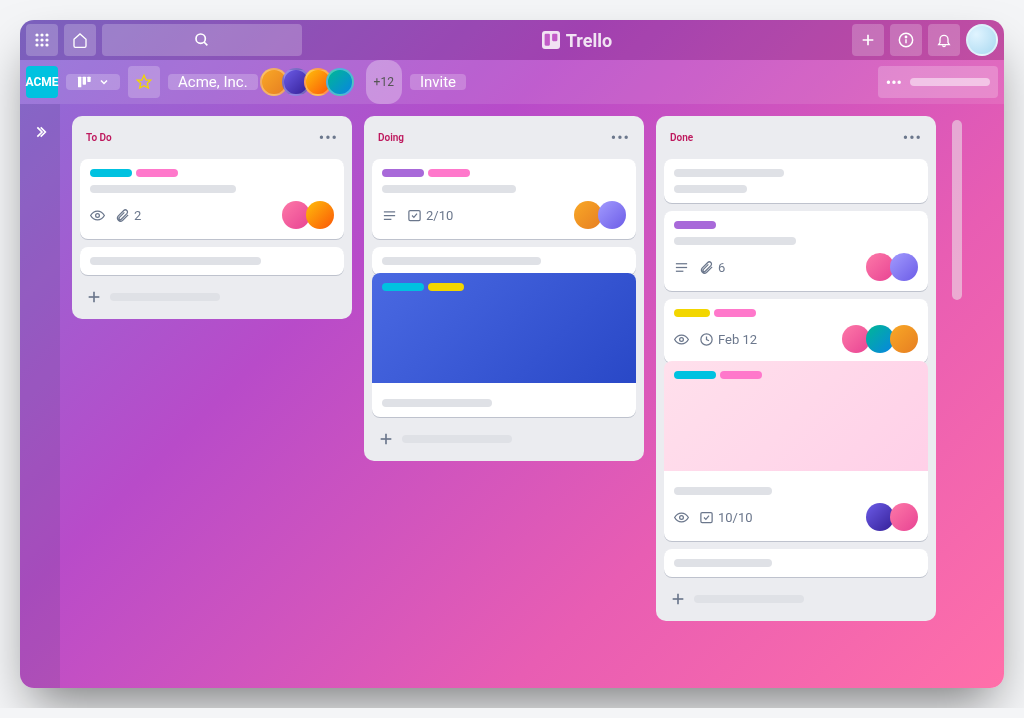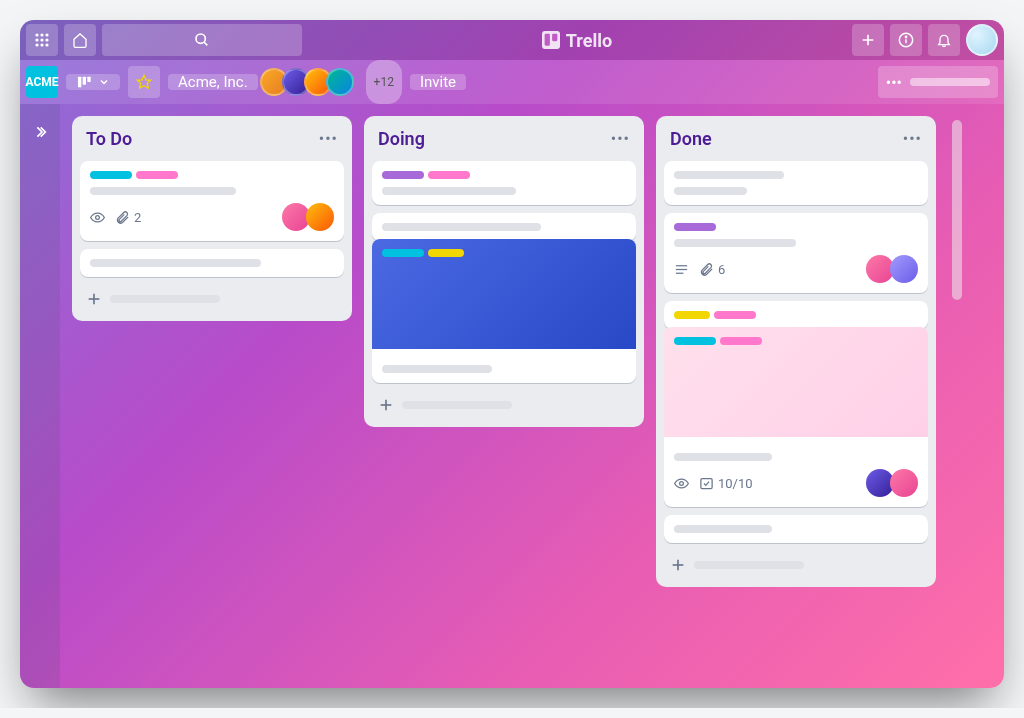--- a/index.html
+++ b/index.html
@@ -166,21 +166,21 @@
   padding: 8px;
   display:flex;
   flex-direction:column;
   gap:8px;
 }
 .list-header{
   display:flex; align-items:center; justify-content:space-between;
   padding: 4px 6px;
 }
 .list-title{
-  font-weight:600; color:#4c1d95; font-size:18px;
+  font-weight:600; color:#be185d; font-size:10px;
 }
 .list-menu{
   color:#6b778c; cursor:pointer; font-size:16px; letter-spacing:1px;
 }
 .card {
   background:#fff;
   border-radius:8px;
   box-shadow:0 1px 0 rgba(9,30,66,0.2);
   padding:10px;
   cursor:pointer;
@@ -378,20 +378,42 @@
           <div class="list-title">Doing</div>
           <div class="list-menu">•••</div>
         </div>
 
         <div class="card">
           <div class="labels">
             <div class="label lbl-purple"></div>
             <div class="label lbl-pink"></div>
           </div>
           <div class="ph-line" style="width:55%"></div>
+          <div class="card-bottom">
+            <div class="badges">
+              <span class="badge">
+                <svg width="15" height="15" viewBox="0 0 24 24" stroke="currentColor" stroke-width="2">
+                    <line x1="3" y1="6" x2="21" y2="6"></line>
+                    <line x1="3" y1="12" x2="21" y2="12"></line>
+                    <line x1="3" y1="18" x2="15" y2="18"></line>
+                  </svg>
+              </span>
+              <span class="badge">
+                <svg width="15" height="15" viewBox="0 0 24 24" fill="none" stroke="currentColor" stroke-width="2">
+                    <rect x="3" y="4" width="18" height="16" rx="2"></rect>
+                    <polyline points="8 12 11 15 16 9"></polyline>
+                  </svg>
+                <span>2/10</span>
+              </span>
+            </div>
+            <div class="members">
+              <div class="mem m1"></div>
+              <div class="mem m6"></div>
+            </div>
+          </div>
         </div>
 
         <div class="card">
           <div class="ph-line" style="width:65%"></div>
         </div>
 
         <div class="card" style="padding-top:0">
           <div class="cover cover-blue">
             <div class="labels">
               <div class="label lbl-cyan"></div>
@@ -447,20 +469,42 @@
               <div class="mem m6"></div>
             </div>
           </div>
         </div>
 
         <div class="card">
           <div class="labels">
             <div class="label lbl-yellow"></div>
             <div class="label lbl-pink"></div>
           </div>
+          <div class="card-bottom">
+            <div class="badges">
+              <span class="badge">
+                <svg width="15" height="15" viewBox="0 0 24 24" fill="none" stroke="currentColor" stroke-width="2">
+                    <path d="M1 12s4-7 11-7 11 7 11 7-4 7-11 7S1 12 1 12z"></path>
+                    <circle cx="12" cy="12" r="3"></circle>
+                  </svg>
+              </span>
+              <span class="badge">
+                <svg width="15" height="15" viewBox="0 0 24 24" fill="none" stroke="currentColor" stroke-width="2">
+                    <circle cx="12" cy="12" r="9"></circle>
+                    <polyline points="12 7 12 12 16 14"></polyline>
+                  </svg>
+                <span>Feb 12</span>
+              </span>
+            </div>
+            <div class="members">
+              <div class="mem m5"></div>
+              <div class="mem m4"></div>
+              <div class="mem m1"></div>
+            </div>
+          </div>
         </div>
 
         <div class="card" style="padding-top:0">
           <div class="cover cover-pink">
             <div class="labels">
               <div class="label lbl-cyan"></div>
               <div class="label lbl-pink"></div>
             </div>
           </div>
           <div class="ph-line" style="width:40%"></div>

